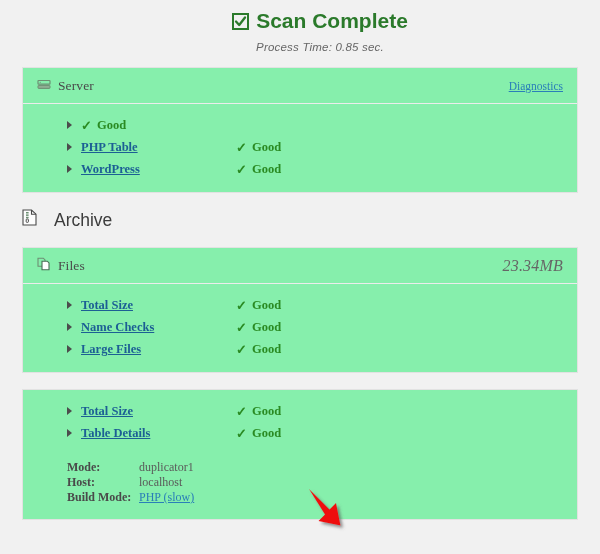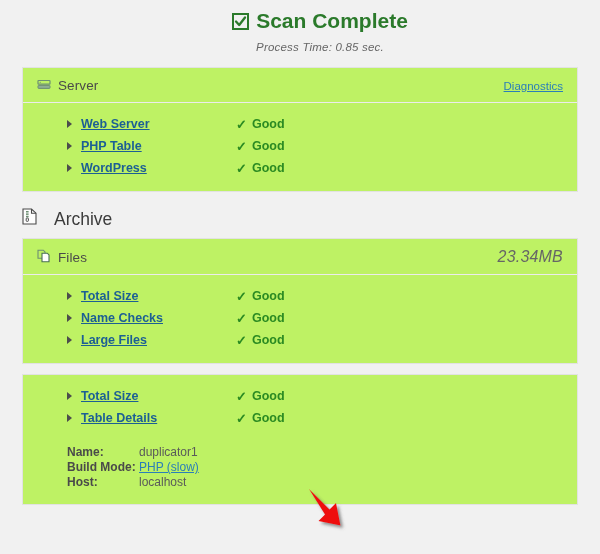--- a/index.html
+++ b/index.html
@@ -44,24 +44,25 @@
   .process-time {
     font-size: 11.5px;
     font-style: italic;
     color: #666;
     margin-top: 7px;
     letter-spacing: .2px;
   }
 
   
   .panel {
-    background: #bef264;
+    background: #86efac;
     border: 1px solid #e2e2e2;
-    margin: 8px 22px;
+    margin: 16px 22px;
     box-sizing: border-box;
+    font-family: Liberation Serif, serif;
   }
   .panel-head {
     display: flex;
     align-items: center;
     justify-content: space-between;
     padding: 9px 14px 8px 14px;
     border-bottom: 1px solid #ececec;
   }
   .panel-head-left {
     display: flex;
@@ -186,21 +187,20 @@
           <circle cx="3.2" cy="5.3" r="0.6" fill="#6d8f73"></circle>
         </svg>
       </span>
       <span class="ttl">Server</span>
     </div>
     <a class="panel-link" href="#">Diagnostics</a>
   </div>
   <div class="checks">
     <div class="check-row">
       <span class="arrow-caret"></span>
-      <a class="check-name" href="#">Web Server</a>
       <span class="status">
         <span class="tick">✓</span>
         <span>Good</span>
       </span>
     </div>
     <div class="check-row">
       <span class="arrow-caret"></span>
       <a class="check-name" href="#">PHP Table</a>
       <span class="status">
         <span class="tick">✓</span>
@@ -287,30 +287,30 @@
       <span class="arrow-caret"></span>
       <a class="check-name" href="#">Table Details</a>
       <span class="status">
         <span class="tick">✓</span>
         <span>Good</span>
       </span>
     </div>
   </div>
   <div class="info-block">
     <div class="info-row">
-      <span class="info-label">Name:</span>
+      <span class="info-label">Mode:</span>
       <span class="info-value">duplicator1</span>
+    </div>
+    <div class="info-row">
+      <span class="info-label">Host:</span>
+      <span class="info-value">localhost</span>
     </div>
     <div class="info-row">
       <span class="info-label">Build Mode:</span>
       <a class="info-value link" href="#">PHP (slow)</a>
-    </div>
-    <div class="info-row">
-      <span class="info-label">Host:</span>
-      <span class="info-value">localhost</span>
     </div>
   </div>
 </div>
 
 <div class="red-arrow">
   <svg width="56" height="52" viewBox="0 0 56 52">
     <defs>
       <filter id="ashadow" x="-35%" y="-35%" width="190%" height="190%">
         <feDropShadow dx="2.5" dy="2.5" stdDeviation="1.8" flood-color="#555" flood-opacity="0.65"></feDropShadow>
       </filter>

